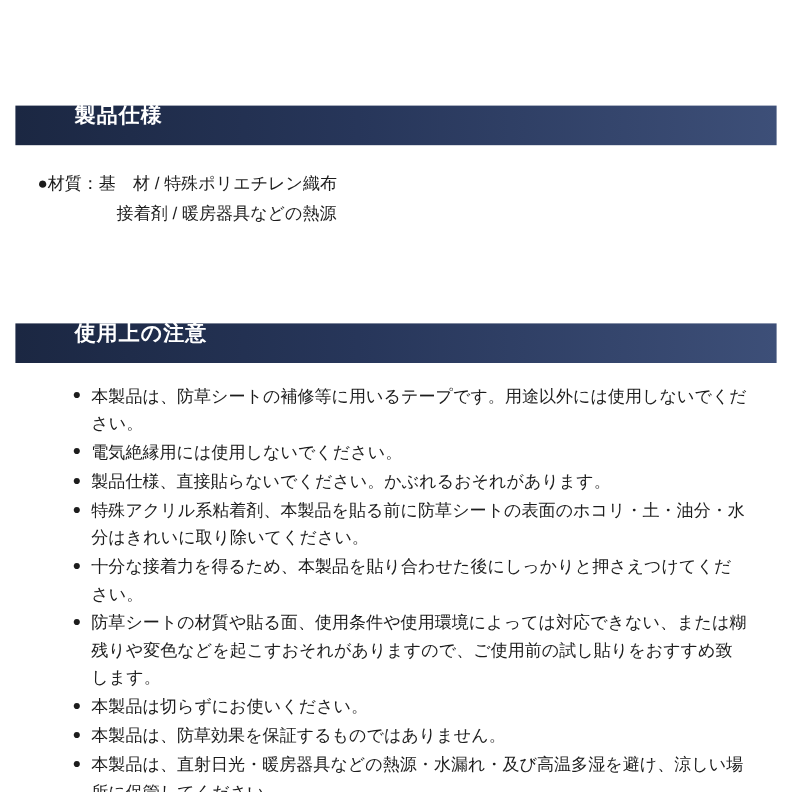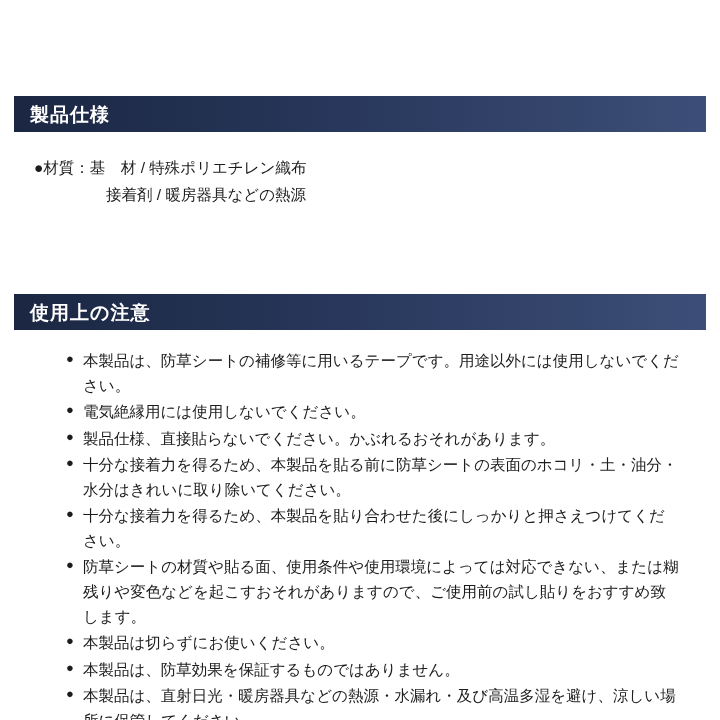--- a/index.html
+++ b/index.html
@@ -22,21 +22,22 @@
     padding: 0;
   }
 
   
   .section-bar {
     position: relative;
     height: 36px;
     margin: 0 14px;
     background: linear-gradient(to right, #1b2742 0%, #27365a 45%, #3d4f78 100%);
     display: flex;
-    align-items: center;
+    align-items: flex-start;
+    padding-left: 38px;
   }
   .section-bar .section-title {
     color: #ffffff;
     font-size: 19px;
     font-weight: bold;
     letter-spacing: 1px;
     padding-left: 16px;
     line-height: 1;
   }
 
@@ -108,21 +109,21 @@
       <li>
         <span class="bullet">●</span>
         <span>電気絶縁用には使用しないでください。</span>
       </li>
       <li>
         <span class="bullet">●</span>
         <span>製品仕様、直接貼らないでください。かぶれるおそれがあります。</span>
       </li>
       <li>
         <span class="bullet">●</span>
-        <span>十分な接着力を得るため、本製品を貼る前に防草シートの表面のホコリ・土・油分・水分はきれいに取り除いてください。</span>
+        <span>特殊アクリル系粘着剤、本製品を貼る前に防草シートの表面のホコリ・土・油分・水分はきれいに取り除いてください。</span>
       </li>
       <li>
         <span class="bullet">●</span>
         <span>十分な接着力を得るため、本製品を貼り合わせた後にしっかりと押さえつけてください。</span>
       </li>
       <li>
         <span class="bullet">●</span>
         <span>防草シートの材質や貼る面、使用条件や使用環境によっては対応できない、または糊残りや変色などを起こすおそれがありますので、ご使用前の試し貼りをおすすめ致します。</span>
       </li>
       <li>

